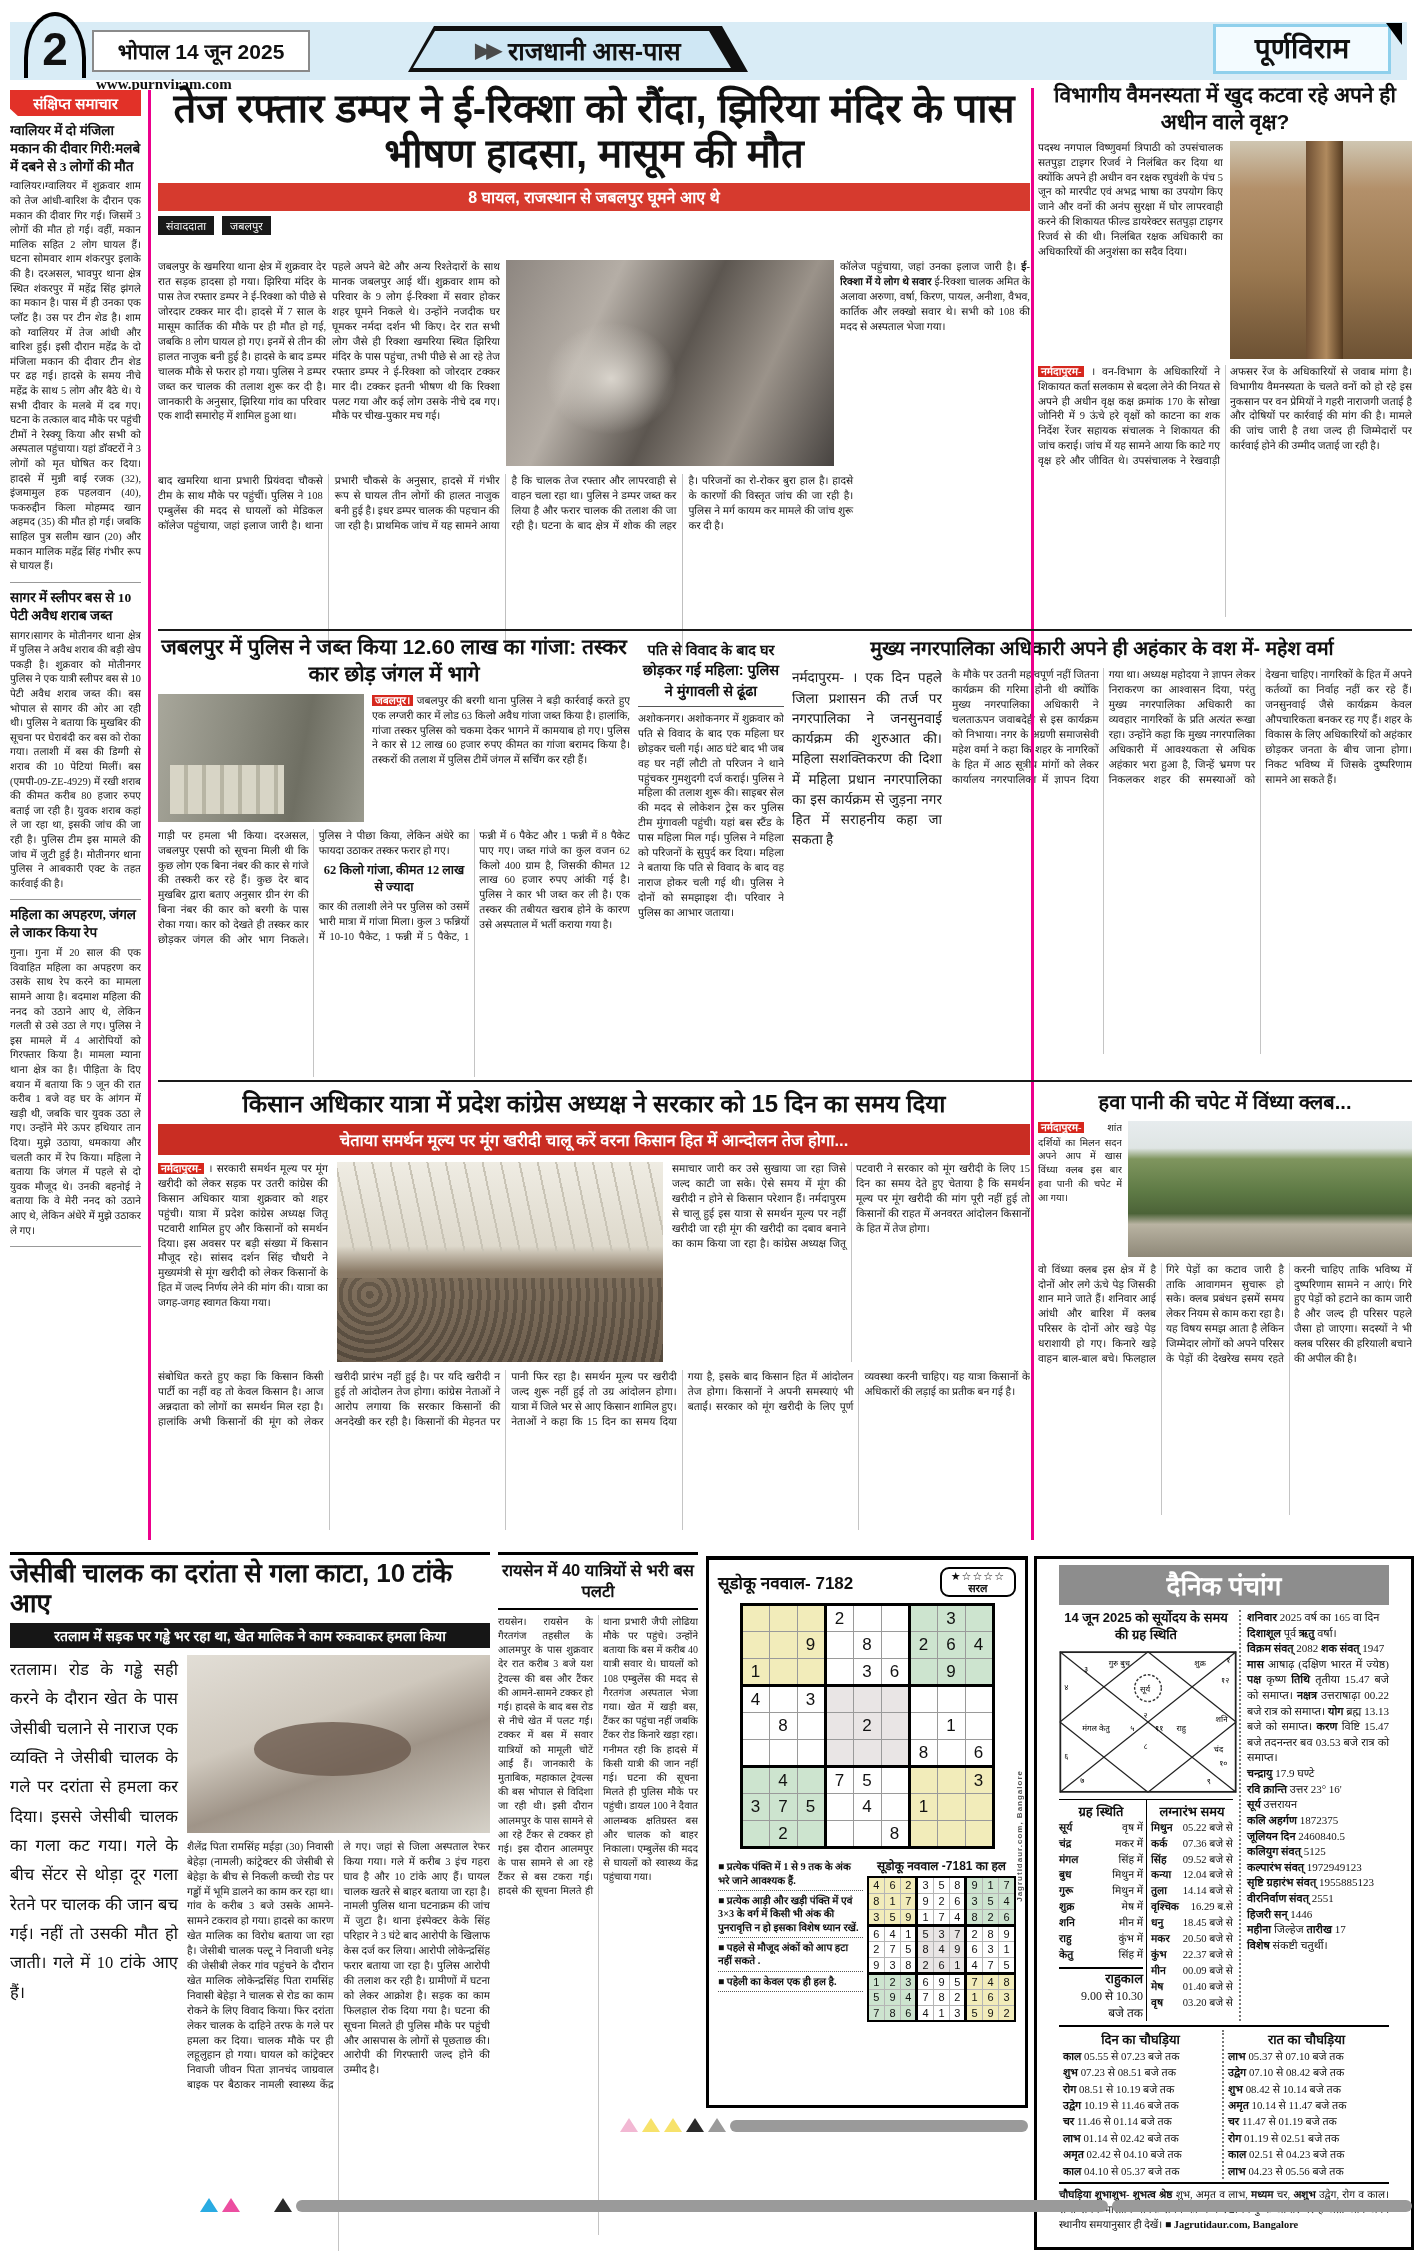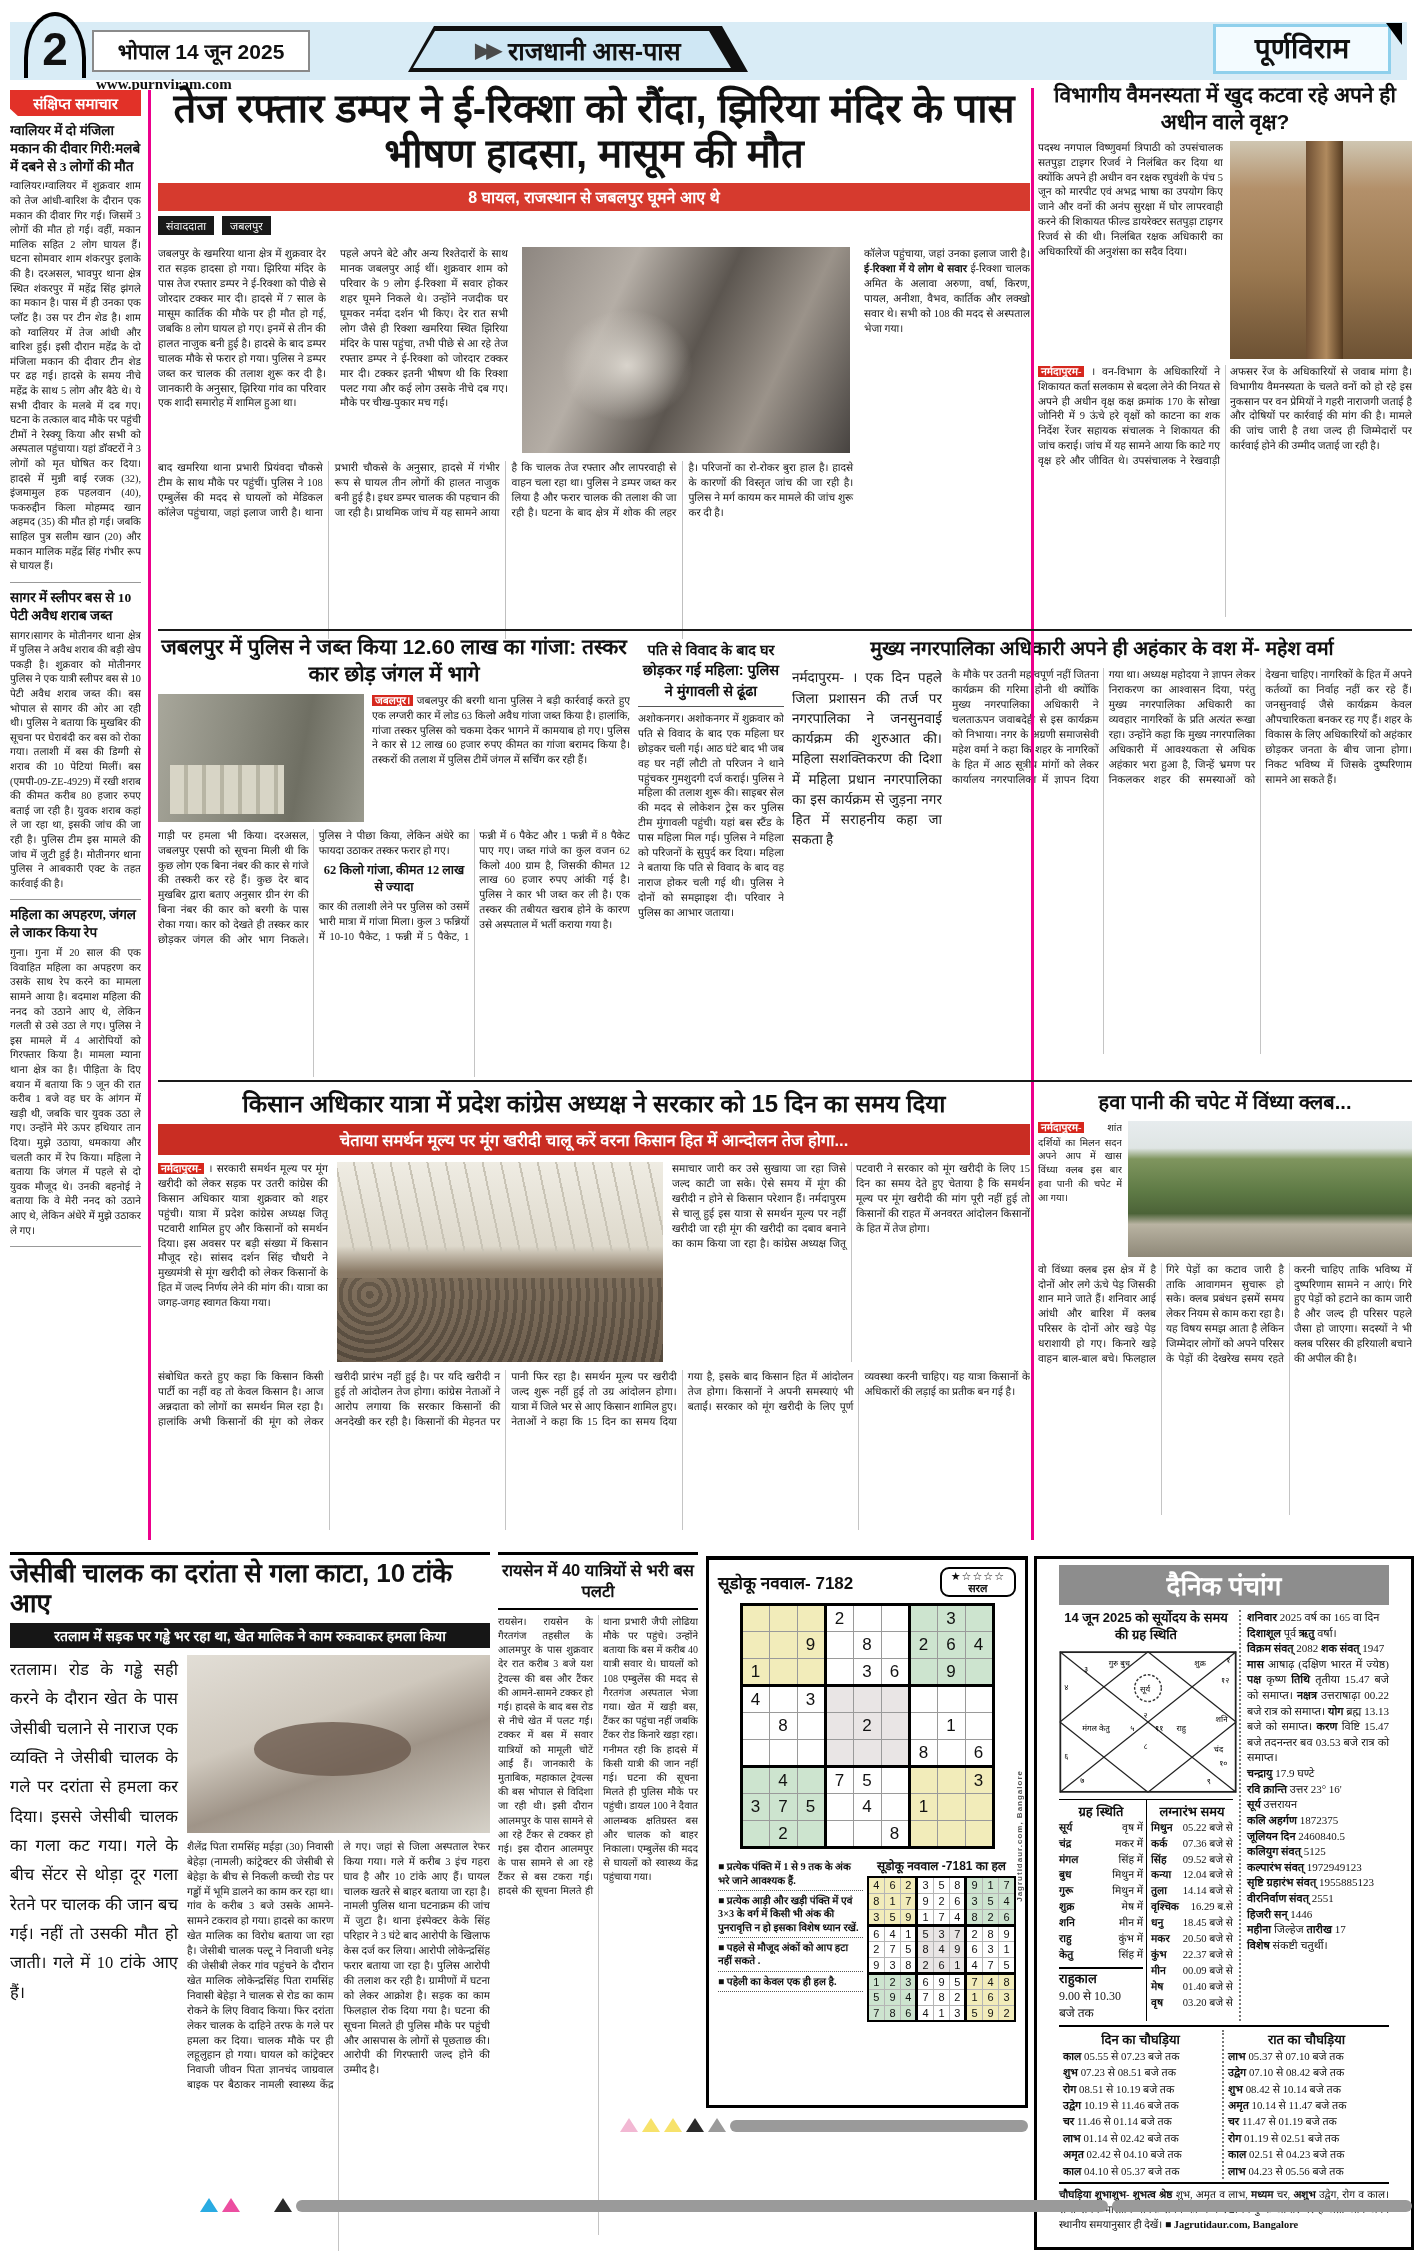--- a/index.html
+++ b/index.html
@@ -26,21 +26,21 @@
 .briefs-title{background:#e23128;color:#fff;font-weight:bold;font-size:15px;text-align:center;padding:3px 2px;clip-path:polygon(0 0,100% 0,100% 100%,6% 100%,0 72%);}
 .brief{border-bottom:1px solid #999;padding:6px 0 8px;}
 .brief-hl{font-weight:bold;font-size:13.5px;line-height:1.32;margin-bottom:4px;font-family:"Liberation Serif",serif;}
 .brief-body{font-size:10.3px;}
 
 .lead{left:158px;top:86px;width:872px;height:542px;}
 .lead-hl{font-size:40px;font-weight:bold;text-align:center;line-height:1.13;}
 .lead-redbar{margin-top:7px;background:#d63a2e;color:#fff;font-weight:bold;font-size:16px;text-align:center;padding:3px 0;}
 .bylines{margin-top:5px;display:flex;gap:8px;}
 .blackchip{background:#191919;color:#fff;font-size:11px;font-weight:normal;padding:2px 8px;}
-.lead-row1{display:flex;gap:14px;margin-top:12px;height:206px;}
+.lead-row1{display:flex;gap:6px;margin-top:25px;height:206px;}
 .lead-col{width:168px;}
 .lead-photo{width:328px;height:206px;}
 .lead-row2{margin-top:8px;height:178px;column-count:5;column-gap:12px;column-rule:1px solid #bfbfbf;}
 
 .tree{left:1038px;top:82px;width:374px;height:546px;}
 .sec-hl{font-size:21px;font-weight:bold;text-align:center;line-height:1.28;}
 .tree-row{display:flex;gap:7px;margin-top:5px;height:218px;justify-content:space-between;}
 .tree-photo{width:182px;height:218px;flex:none;}
 .cols2{column-count:2;column-gap:10px;column-rule:1px solid #c4c4c4;}
 .tree-body2{margin-top:6px;height:252px;}
@@ -112,21 +112,21 @@
 .pan-cols{display:flex;margin-top:5px;border-bottom:2px solid #000;padding-bottom:4px;}
 .pan-left{width:182px;flex:none;border-right:2px dotted #777;padding-right:6px;}
 .pan-left-title{font-size:13px;font-weight:bold;text-align:center;line-height:1.3;}
 #kundali{display:block;margin:4px auto 2px;}
 #kundali text{font-size:9px;font-family:"Liberation Sans",sans-serif;}
 .grah-wrap{display:flex;border-top:1px solid #000;margin-top:3px;}
 .grah-col{width:50%;padding:2px 3px 0 0;}
 .lagna-col{width:50%;border-left:1px solid #000;padding:2px 0 0 4px;}
 .tbl-head{font-size:13px;font-weight:bold;text-align:center;}
 .prow{font-size:10.6px;line-height:1.5;display:flex;justify-content:space-between;font-family:"Liberation Serif",serif;}
-.rahukal{border-top:2px solid #000;margin-top:4px;text-align:left;font-family:"Liberation Serif",serif;}
+.rahukal{border-top:2px solid #000;margin-top:4px;text-align:right;font-family:"Liberation Serif",serif;}
 .rahukal .r1{font-size:13px;font-weight:bold;}
 .rahukal .r2{font-size:12px;}
 .pan-right{flex:1;padding-left:6px;}
 .info-line{font-size:11px;line-height:1.42;font-family:"Liberation Serif",serif;text-align:justify;}
 .chagh{display:flex;margin-top:3px;border-bottom:2px solid #000;padding-bottom:3px;}
 .ch-col{width:50%;padding:0 4px;}
 .ch-col.first{border-right:2px dotted #777;}
 .ch-title{font-size:13px;font-weight:bold;text-align:center;}
 .chrow{font-size:10.8px;line-height:1.52;font-family:"Liberation Serif",serif;white-space:nowrap;}
 .footnote{margin-top:4px;font-size:10.4px;line-height:1.42;text-align:justify;font-family:"Liberation Serif",serif;}

